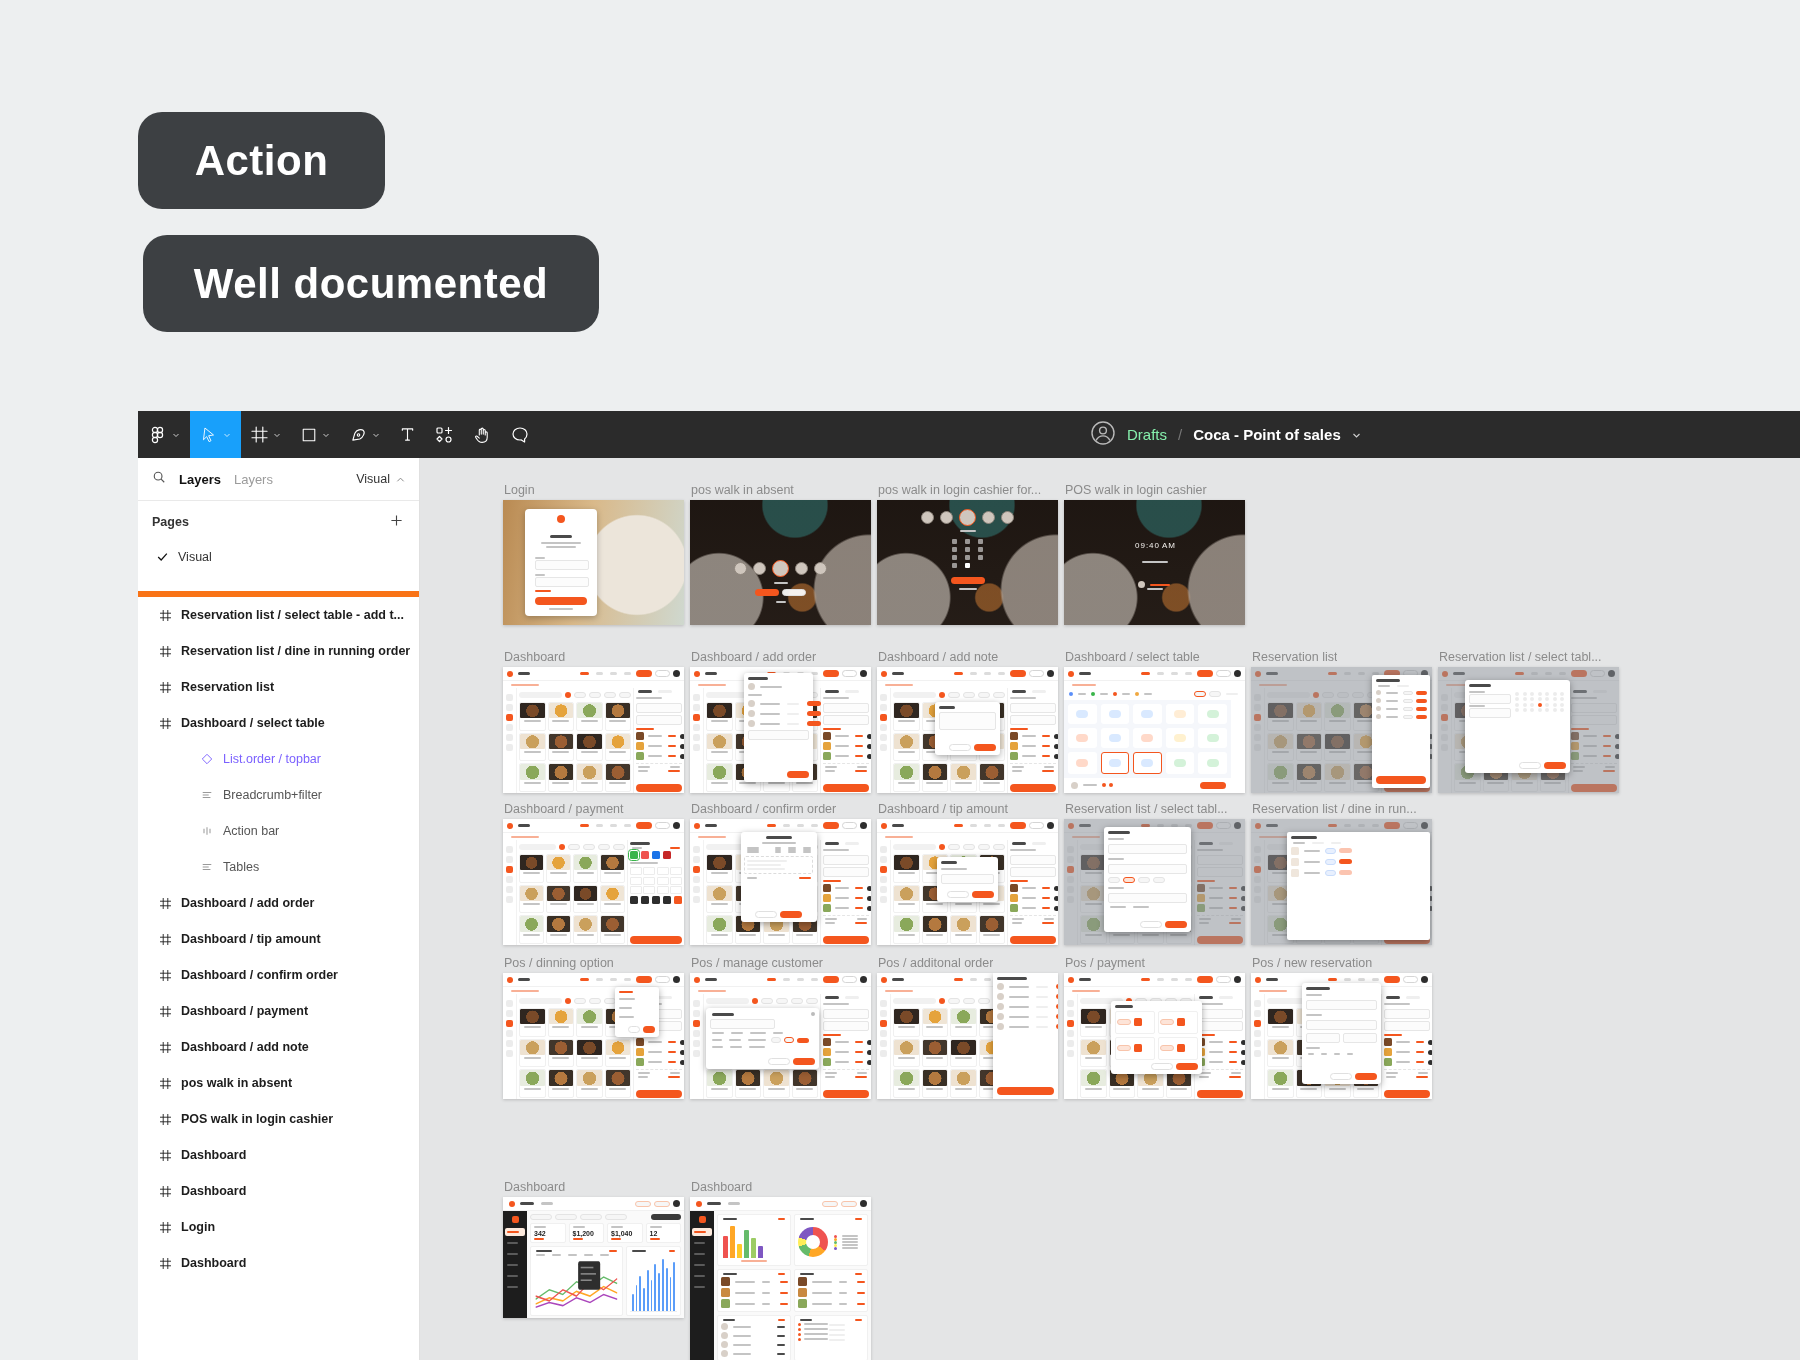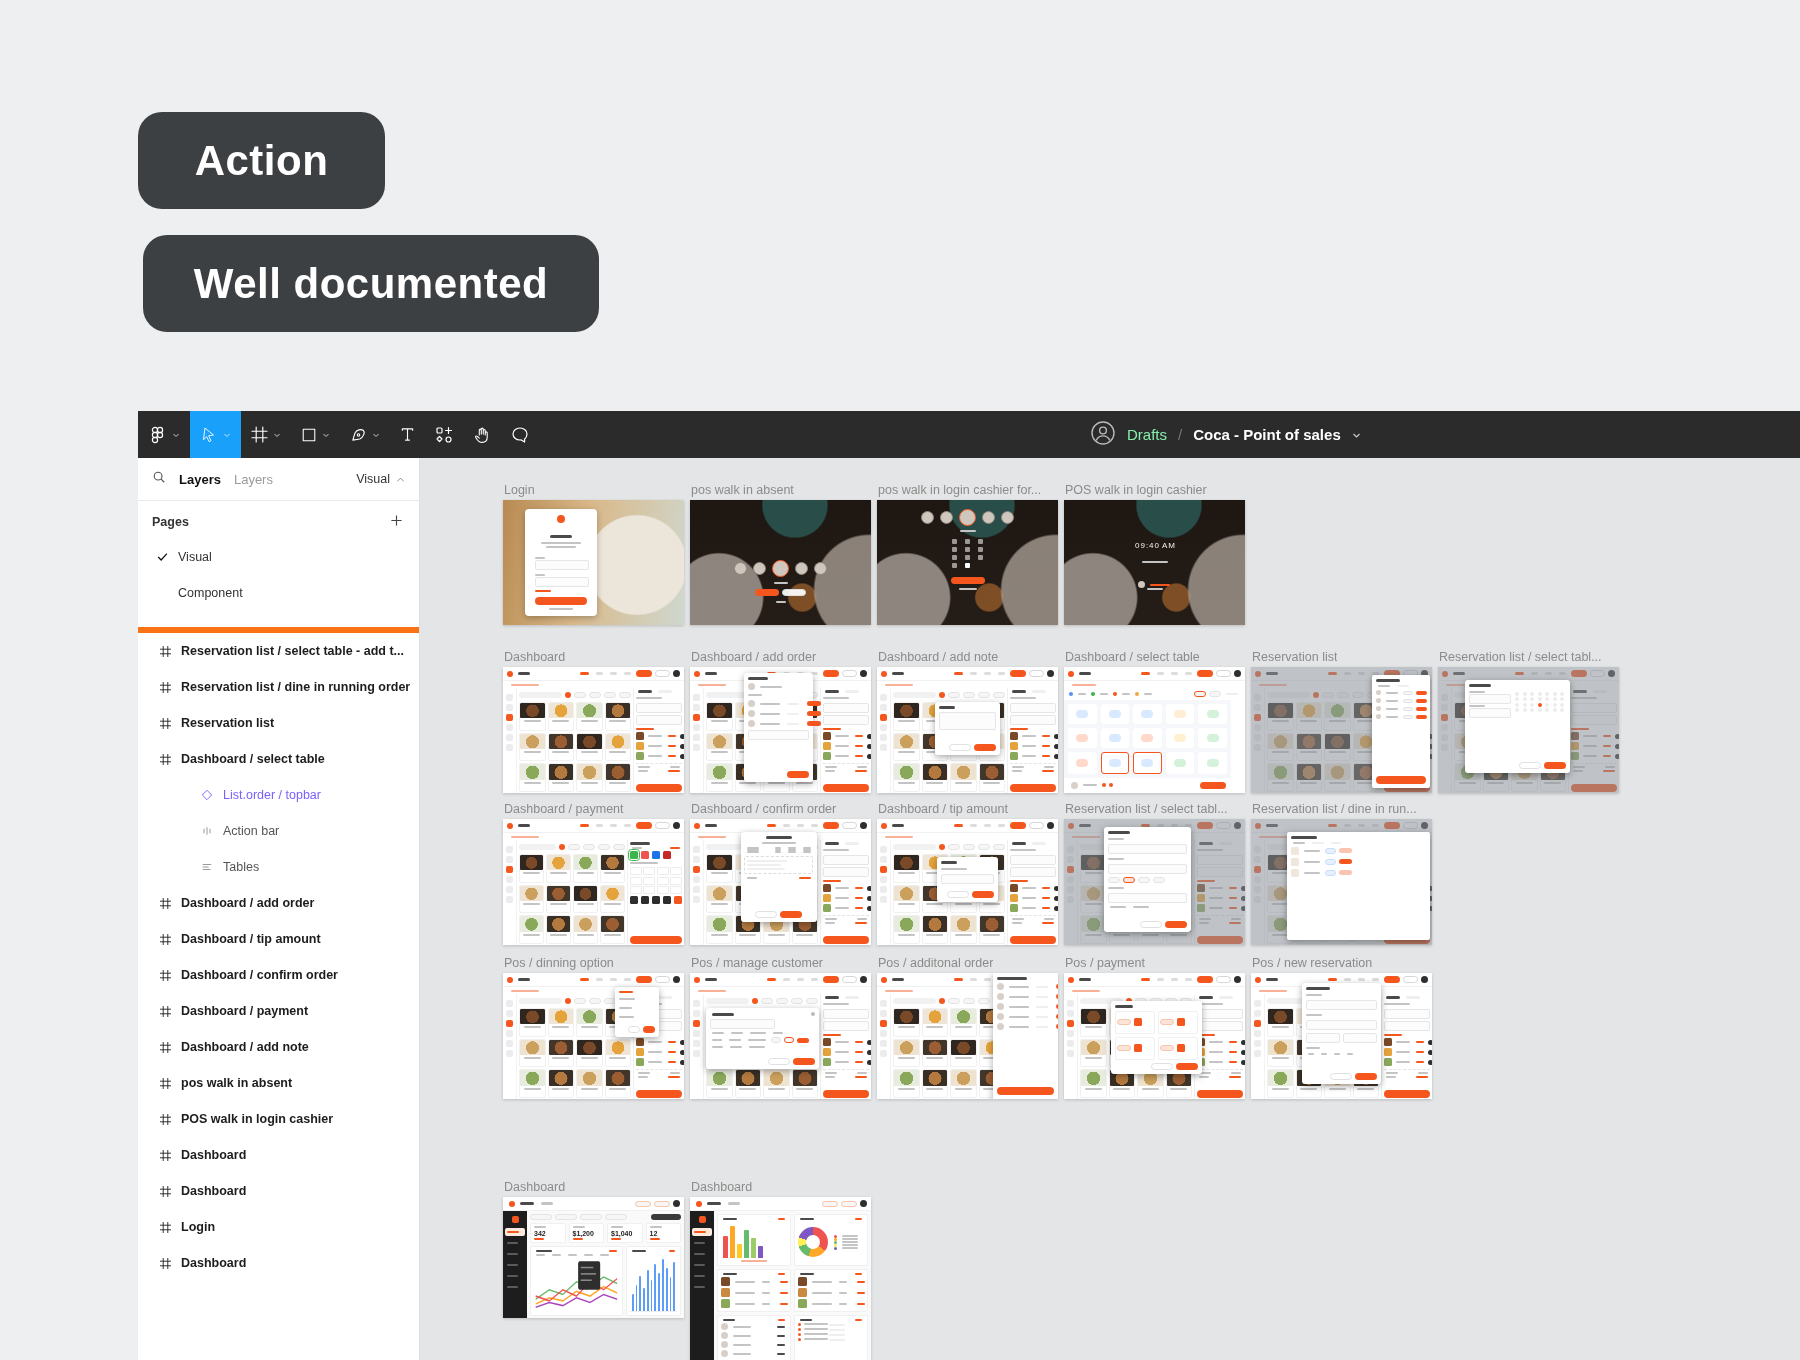--- a/index.html
+++ b/index.html
@@ -279,24 +279,20 @@
         </div>
         <div id="pages-rows">
             <div class="page-row">
               <span class="chk">
                 <svg width="11" height="10" viewBox="0 0 14 12" fill="none" stroke="#111" stroke-width="1.6">
                   <path d="M1.5 6l3.8 3.8L12.5 1.8"></path>
                 </svg>
               </span>
               <span class="nm">Visual</span>
             </div>
-            <div class="page-row">
-              <span class="chk"></span>
-              <span class="nm">Component</span>
-            </div>
           </div>
       </div>
 
       <div class="layer-list" id="layer-list">
           <div class="layer-row">
             <span class="licon">
               <svg width="11" height="11" viewBox="0 0 12 12" fill="none" stroke="#222" stroke-width="1">
                 <path d="M3.5 0v12M8.5 0v12M0 3.5h12M0 8.5h12"></path>
               </svg>
             </span>
@@ -326,20 +322,28 @@
             </span>
             <span class="nm">Dashboard / select table</span>
           </div>
           <div class="layer-row child instance">
             <span class="licon">
               <svg width="12" height="12" viewBox="0 0 14 14" fill="none" stroke="#7b61ff" stroke-width="1.1">
                 <path d="M7 1.5L12.5 7 7 12.5 1.5 7z"></path>
               </svg>
             </span>
             <span class="nm">List.order / topbar</span>
+          </div>
+          <div class="layer-row child">
+            <span class="licon">
+              <svg width="12" height="12" viewBox="0 0 14 14" fill="none" stroke="#9a9a9a" stroke-width="1.2">
+                <path d="M2 4h10M2 7h7M2 10h9"></path>
+              </svg>
+            </span>
+            <span class="nm">Breadcrumb+filter</span>
           </div>
           <div class="layer-row child">
             <span class="licon">
               <svg width="12" height="12" viewBox="0 0 14 14" fill="none" stroke="#9a9a9a" stroke-width="1.2">
                 <path d="M3.5 4.5v5M7 2.5v9M10.5 4.5v5"></path>
               </svg>
             </span>
             <span class="nm">Action bar</span>
           </div>
           <div class="layer-row child">

